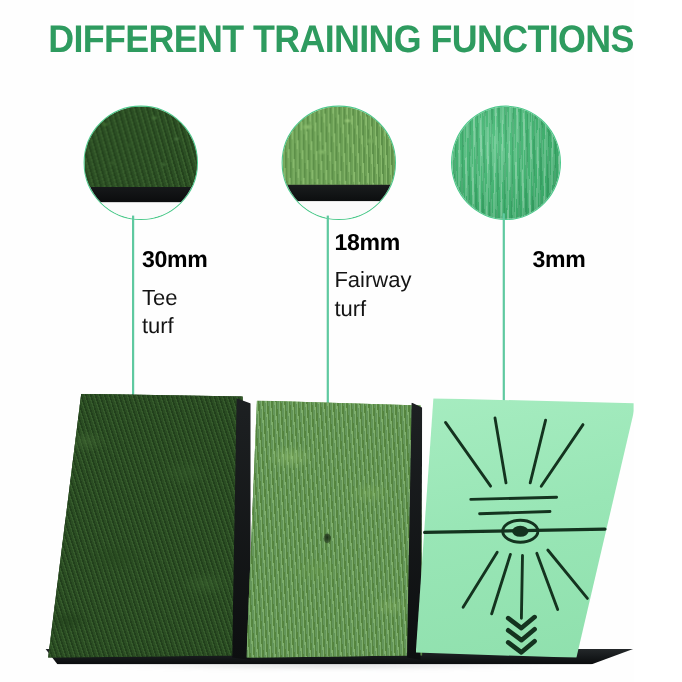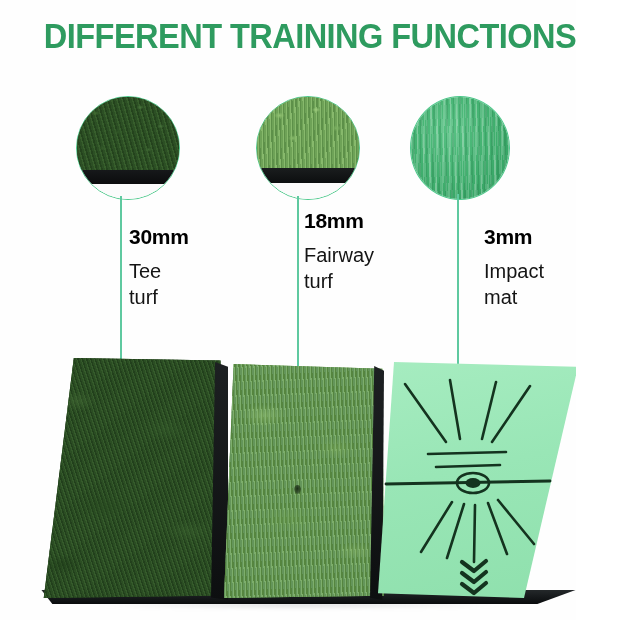--- a/index.html
+++ b/index.html
@@ -211,24 +211,20 @@
   <div class="label" id="label-fairway">
     <div class="mm">18mm</div>
     <div class="name">
       <span>Fairway</span>
       <span class="l2">turf</span>
     </div>
   </div>
 
   <div class="label" id="label-impact">
     <div class="mm">3mm</div>
-    <div class="name">
-      <span>Impact</span>
-      <span class="l2">mat</span>
-    </div>
   </div>
 
   <div id="mat">
 
     <div id="mat-shadow"></div>
     <div id="mat-base"></div>
 
     <div class="panel" id="panel-tee"></div>
     <div class="gap" id="gap-1"></div>
 

